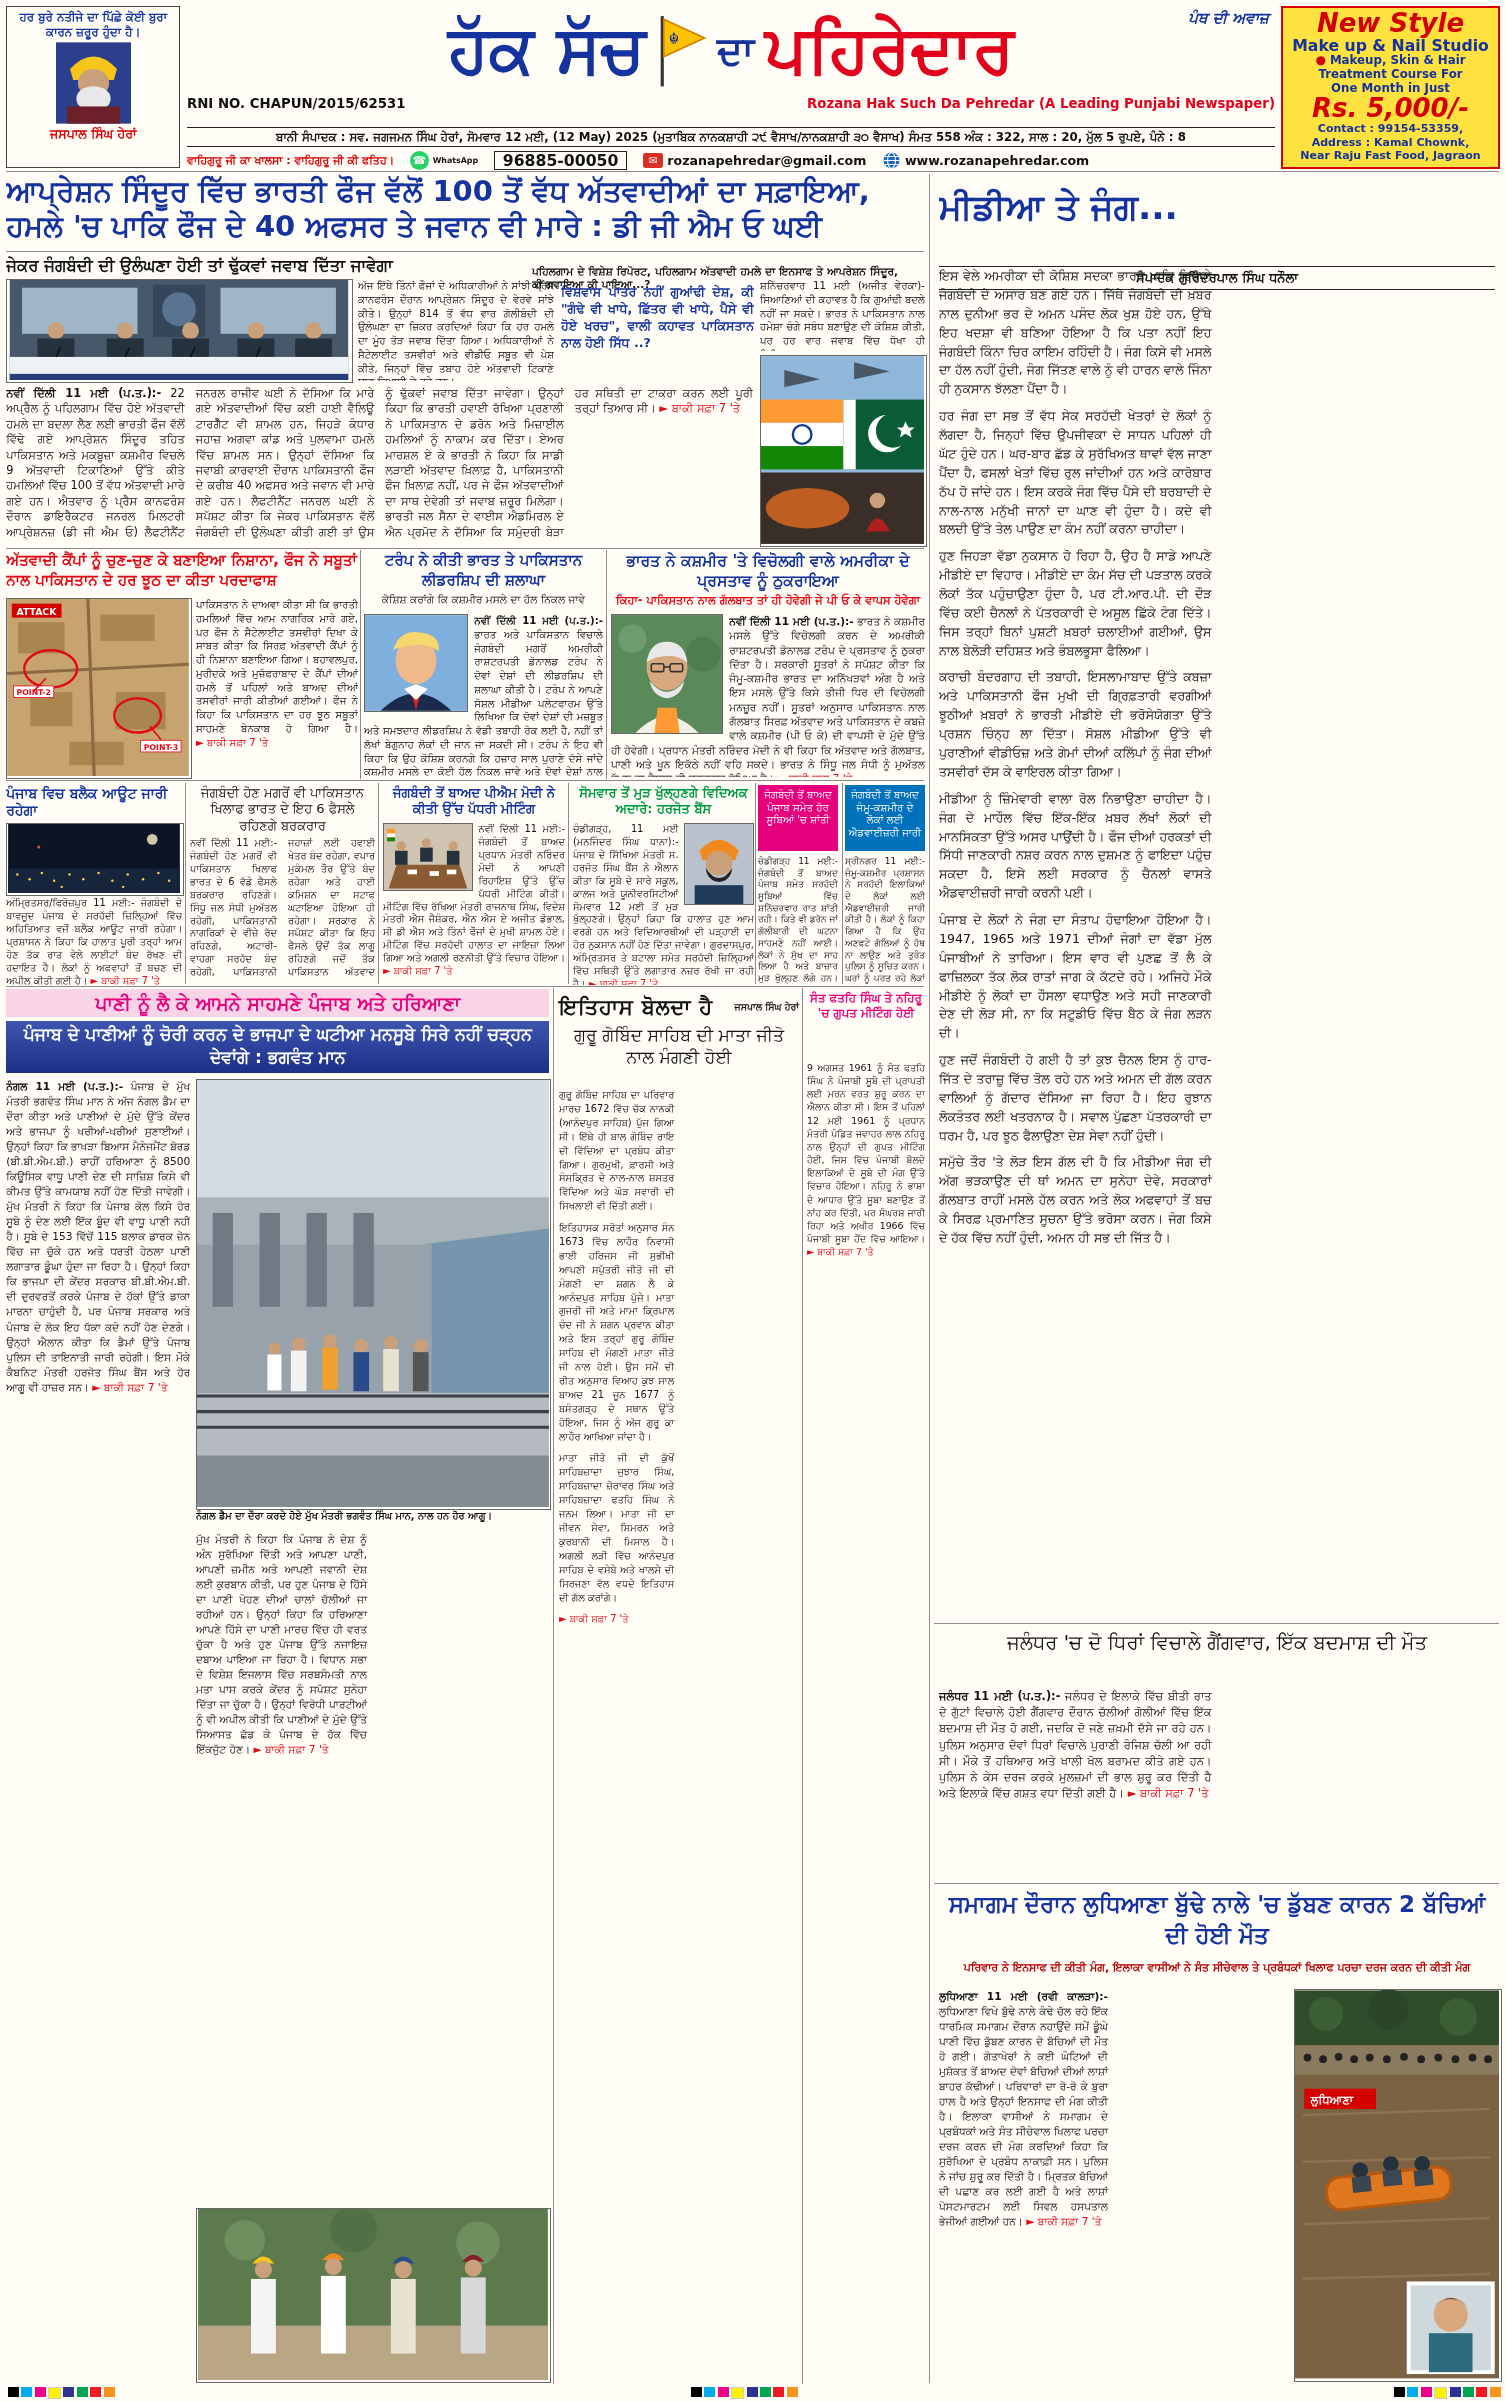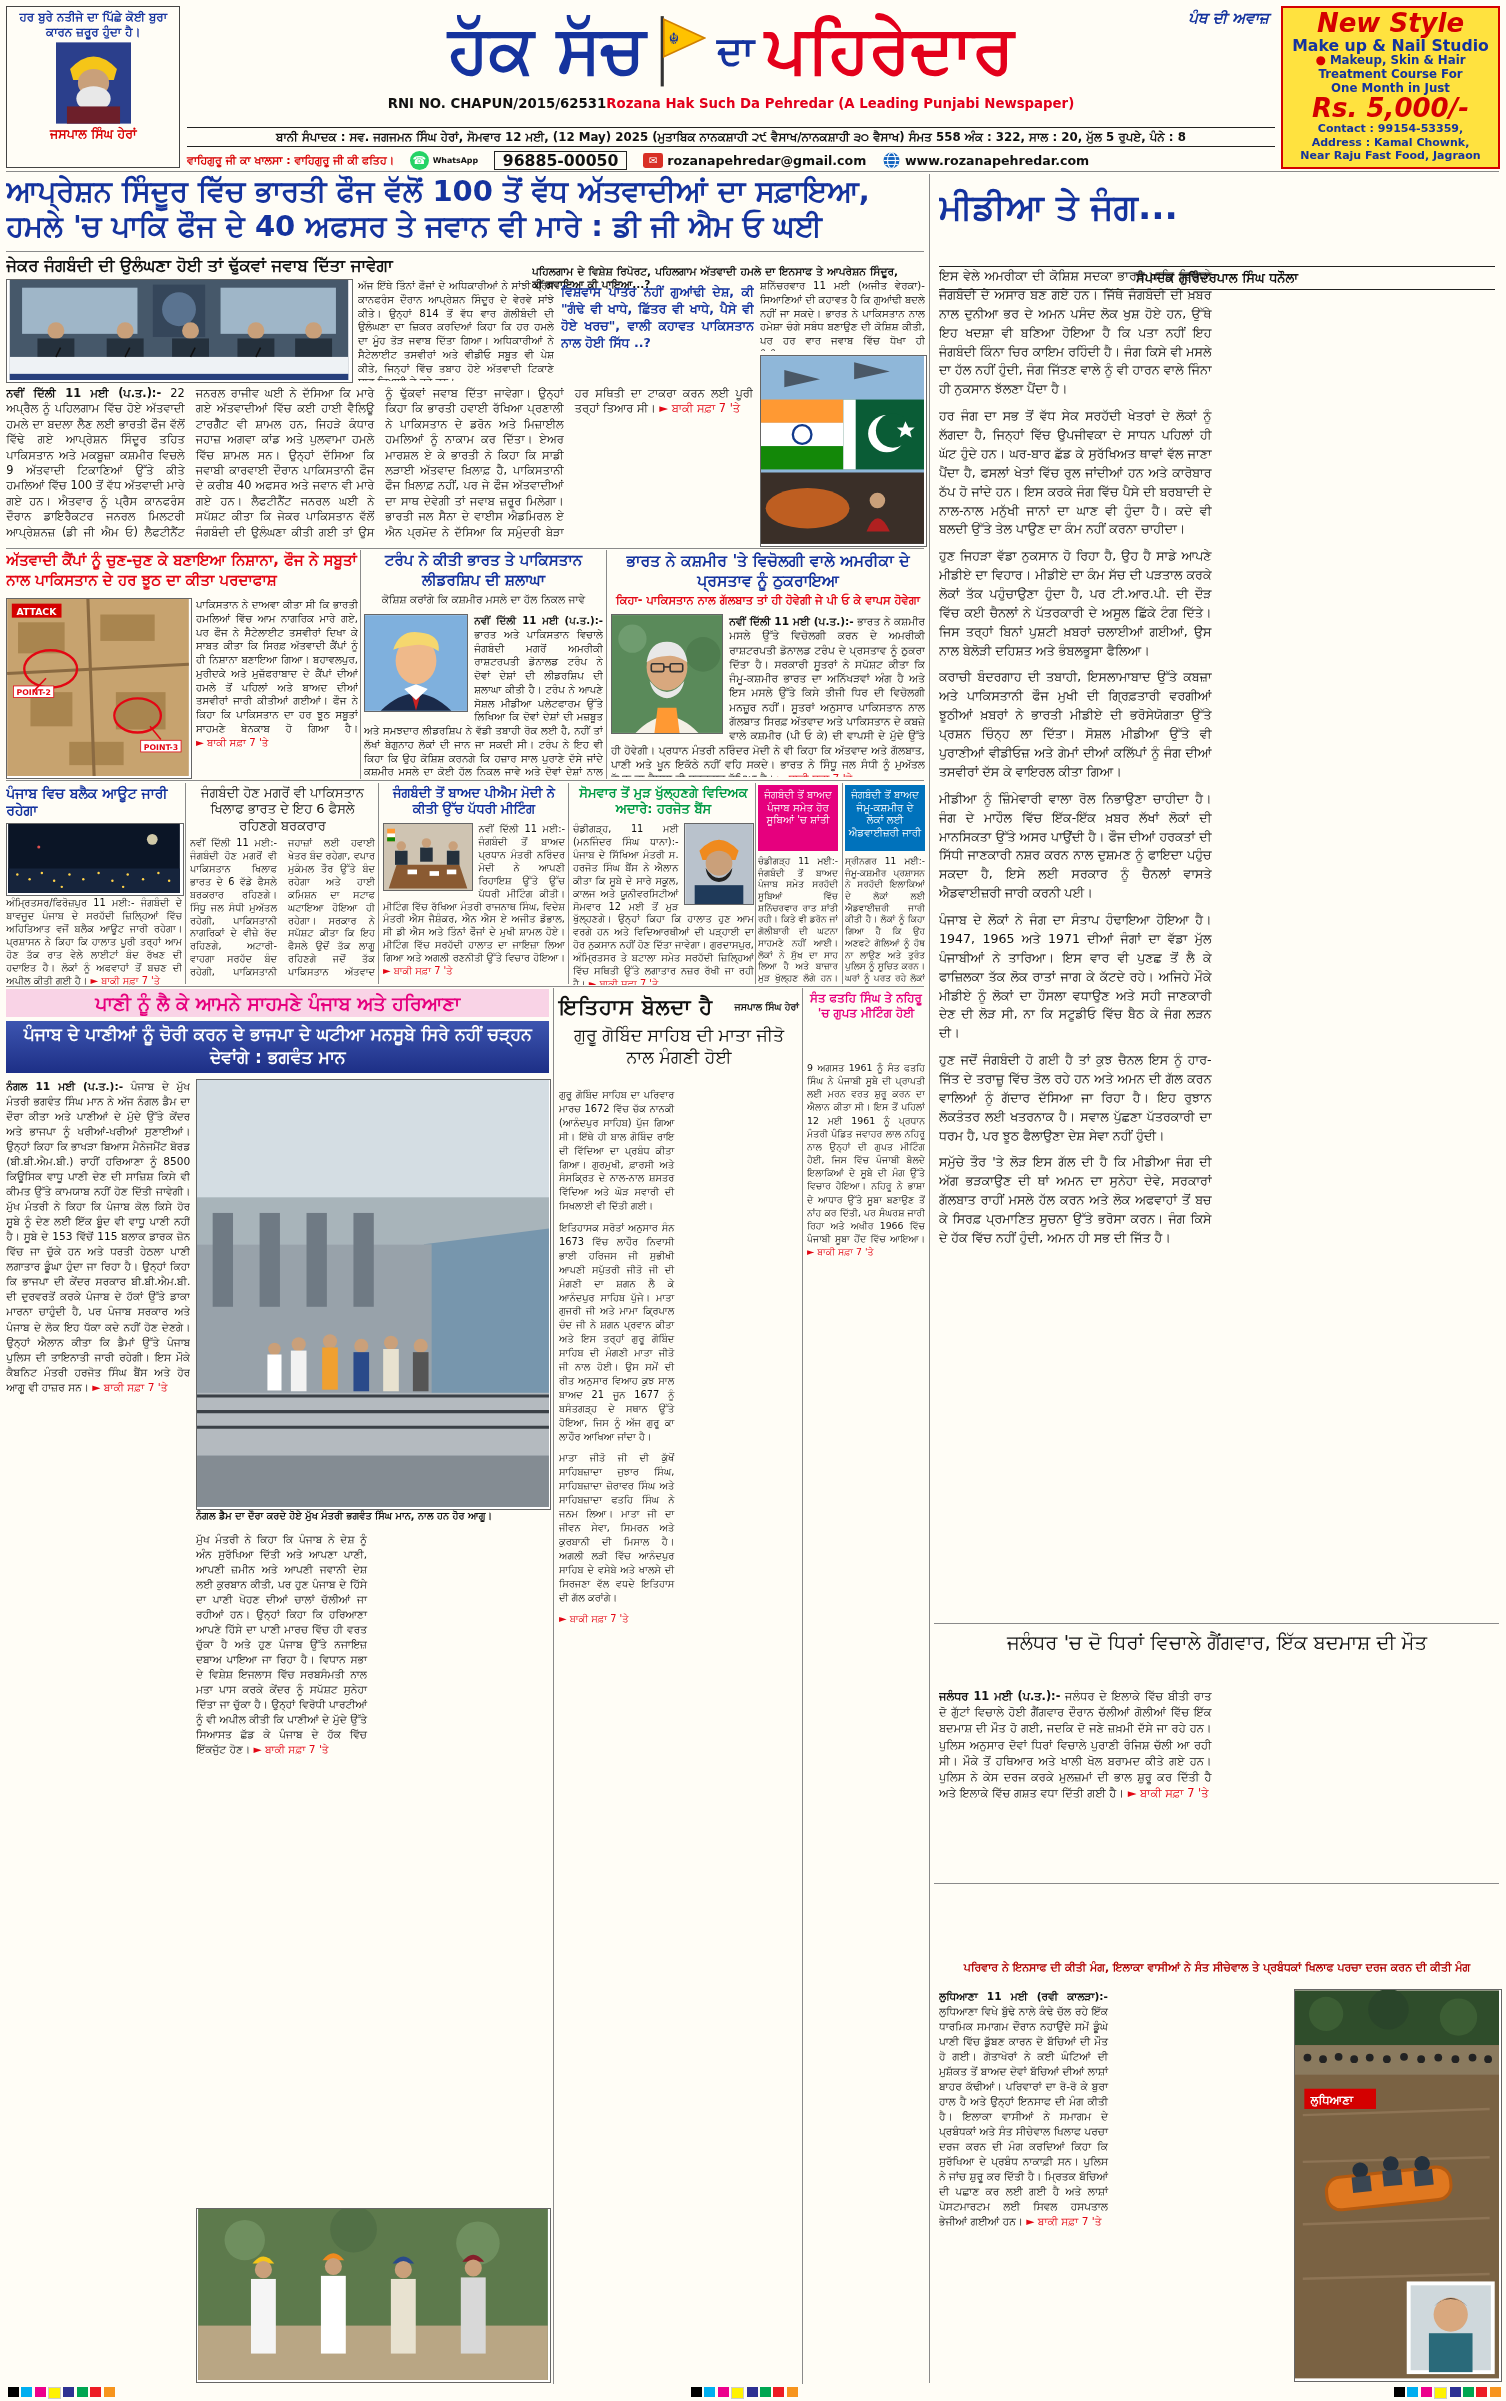--- a/index.html
+++ b/index.html
@@ -21,21 +21,21 @@
   
   #slogan-box{left:6.3px;top:6.3px;width:174px;height:162px;border:1.6px solid #444;padding:3.1px;box-sizing:border-box;text-align:center;}
   #slogan-box .slg{color:#15339e;font-weight:bold;font-size:11.8px;line-height:1.25;}
   #slogan-box .nm{color:#d80000;font-weight:bold;font-size:12.6px;margin-top:1.6px;}
   #masthead{left:187px;top:6.3px;width:1088px;height:118px;}
   .tagline{position:absolute;right:6.3px;top:3.1px;color:#15339e;font-weight:bold;font-style:italic;font-size:15px;}
   .title-row{display:flex;justify-content:center;align-items:center;gap:11px;height:88px;}
   .mh1{color:#15339e;font-size:66px;font-weight:900;line-height:1;}
   .mh2{color:#15339e;font-size:39px;font-weight:900;line-height:1;}
   .mh3{color:#e3001b;font-size:66px;font-weight:900;line-height:1;}
-  .sub-row{display:flex;justify-content:center;align-items:flex-end;margin-top:1.6px;}
+  .sub-row{display:flex;justify-content:space-between;align-items:flex-end;margin-top:1.6px;}
   .rni{font-weight:bold;font-size:13.3px;color:#111;}
   .engname{font-weight:bold;font-size:13.3px;color:#e3001b;}
   #info-line{left:187px;top:127px;width:1088px;height:20.4px;border-top:1.6px solid #222;border-bottom:0.8px solid #222;
              font-weight:bold;font-size:11.8px;line-height:19.6px;text-align:center;box-sizing:border-box;}
   #contact-row{left:187px;top:150px;width:1088px;height:21px;display:flex;align-items:center;gap:15.7px;}
   .khalsa{color:#d80000;font-weight:bold;font-size:11px;}
   .phonebox{border:1.6px solid #222;font-weight:bold;font-size:15.7px;padding:0 7.9px;line-height:17.3px;}
   .cmail,.cweb{font-weight:bold;font-size:12.6px;}
   .icw{display:flex;align-items:center;gap:3.9px;}
   .wa-ic{width:19px;height:19px;border-radius:50%;background:#25d366;color:#fff;font-size:11px;line-height:19px;text-align:center;}
@@ -557,20 +557,21 @@
 
   <div class="abs h-black ovh" style="left:939px;top:1630px;width:556px;height:53px;font-size:19.6px;line-height:1.3;text-align:center;">ਜਲੰਧਰ 'ਚ ਦੋ ਧਿਰਾਂ ਵਿਚਾਲੇ ਗੈਂਗਵਾਰ, ਇੱਕ ਬਦਮਾਸ਼ ਦੀ ਮੌਤ</div>
   <div class="abs jt cols2 ovh" style="left:939px;top:1688px;width:556px;height:192px;font-size:11.4px;line-height:1.42;">
     <span class="dl">ਜਲੰਧਰ 11 ਮਈ (ਪ.ਤ.):-</span>
     <span>ਜਲੰਧਰ ਦੇ ਇਲਾਕੇ ਵਿੱਚ ਬੀਤੀ ਰਾਤ ਦੋ ਗੁੱਟਾਂ ਵਿਚਾਲੇ ਹੋਈ ਗੈਂਗਵਾਰ ਦੌਰਾਨ ਚੱਲੀਆਂ ਗੋਲੀਆਂ ਵਿੱਚ ਇੱਕ ਬਦਮਾਸ਼ ਦੀ ਮੌਤ ਹੋ ਗਈ, ਜਦਕਿ ਦੋ ਜਣੇ ਜ਼ਖ਼ਮੀ ਦੱਸੇ ਜਾ ਰਹੇ ਹਨ। ਪੁਲਿਸ ਅਨੁਸਾਰ ਦੋਵਾਂ ਧਿਰਾਂ ਵਿਚਾਲੇ ਪੁਰਾਣੀ ਰੰਜਿਸ਼ ਚੱਲੀ ਆ ਰਹੀ ਸੀ। ਮੌਕੇ ਤੋਂ ਹਥਿਆਰ ਅਤੇ ਖਾਲੀ ਖੋਲ ਬਰਾਮਦ ਕੀਤੇ ਗਏ ਹਨ। ਪੁਲਿਸ ਨੇ ਕੇਸ ਦਰਜ ਕਰਕੇ ਮੁਲਜ਼ਮਾਂ ਦੀ ਭਾਲ ਸ਼ੁਰੂ ਕਰ ਦਿੱਤੀ ਹੈ ਅਤੇ ਇਲਾਕੇ ਵਿੱਚ ਗਸ਼ਤ ਵਧਾ ਦਿੱਤੀ ਗਈ ਹੈ।</span>
     <span class="cont">ਬਾਕੀ ਸਫ਼ਾ 7 'ਤੇ</span>
   </div>
 
   <div class="hline" style="left:934px;top:1883px;width:565px;"></div>
 
+  <div class="abs h-blue ovh" style="left:939px;top:1889px;width:556px;height:69px;font-size:23px;line-height:1.35;text-align:center;">ਸਮਾਗਮ ਦੌਰਾਨ ਲੁਧਿਆਣਾ ਬੁੱਢੇ ਨਾਲੇ 'ਚ ਡੁੱਬਣ ਕਾਰਨ 2 ਬੱਚਿਆਂ ਦੀ ਹੋਈ ਮੌਤ</div>
   <div class="abs ovh" style="left:939px;top:1961px;width:556px;height:23.6px;color:#b00000;font-weight:bold;font-size:11px;text-align:center;">ਪਰਿਵਾਰ ਨੇ ਇਨਸਾਫ ਦੀ ਕੀਤੀ ਮੰਗ, ਇਲਾਕਾ ਵਾਸੀਆਂ ਨੇ ਸੰਤ ਸੀਚੇਵਾਲ ਤੇ ਪ੍ਰਬੰਧਕਾਂ ਖਿਲਾਫ ਪਰਚਾ ਦਰਜ ਕਰਨ ਦੀ ਕੀਤੀ ਮੰਗ</div>
 
   <div class="abs jt cols2 ovh" style="left:939px;top:1989px;width:349px;height:391px;font-size:10.6px;line-height:1.42;">
     <span class="dl">ਲੁਧਿਆਣਾ 11 ਮਈ (ਰਵੀ ਕਾਲੜਾ):-</span>
     <span>ਲੁਧਿਆਣਾ ਵਿਖੇ ਬੁੱਢੇ ਨਾਲੇ ਕੰਢੇ ਚੱਲ ਰਹੇ ਇੱਕ ਧਾਰਮਿਕ ਸਮਾਗਮ ਦੌਰਾਨ ਨਹਾਉਂਦੇ ਸਮੇਂ ਡੂੰਘੇ ਪਾਣੀ ਵਿੱਚ ਡੁੱਬਣ ਕਾਰਨ ਦੋ ਬੱਚਿਆਂ ਦੀ ਮੌਤ ਹੋ ਗਈ। ਗੋਤਾਖੋਰਾਂ ਨੇ ਕਈ ਘੰਟਿਆਂ ਦੀ ਮੁਸ਼ੱਕਤ ਤੋਂ ਬਾਅਦ ਦੋਵਾਂ ਬੱਚਿਆਂ ਦੀਆਂ ਲਾਸ਼ਾਂ ਬਾਹਰ ਕੱਢੀਆਂ। ਪਰਿਵਾਰਾਂ ਦਾ ਰੋ-ਰੋ ਕੇ ਬੁਰਾ ਹਾਲ ਹੈ ਅਤੇ ਉਨ੍ਹਾਂ ਇਨਸਾਫ ਦੀ ਮੰਗ ਕੀਤੀ ਹੈ। ਇਲਾਕਾ ਵਾਸੀਆਂ ਨੇ ਸਮਾਗਮ ਦੇ ਪ੍ਰਬੰਧਕਾਂ ਅਤੇ ਸੰਤ ਸੀਚੇਵਾਲ ਖਿਲਾਫ ਪਰਚਾ ਦਰਜ ਕਰਨ ਦੀ ਮੰਗ ਕਰਦਿਆਂ ਕਿਹਾ ਕਿ ਸੁਰੱਖਿਆ ਦੇ ਪ੍ਰਬੰਧ ਨਾਕਾਫ਼ੀ ਸਨ। ਪੁਲਿਸ ਨੇ ਜਾਂਚ ਸ਼ੁਰੂ ਕਰ ਦਿੱਤੀ ਹੈ। ਮ੍ਰਿਤਕ ਬੱਚਿਆਂ ਦੀ ਪਛਾਣ ਕਰ ਲਈ ਗਈ ਹੈ ਅਤੇ ਲਾਸ਼ਾਂ ਪੋਸਟਮਾਰਟਮ ਲਈ ਸਿਵਲ ਹਸਪਤਾਲ ਭੇਜੀਆਂ ਗਈਆਂ ਹਨ।</span>
     <span class="cont">ਬਾਕੀ ਸਫ਼ਾ 7 'ਤੇ</span>
   </div>
 
   <div class="abs ph" style="left:1294px;top:1989px;width:206px;height:391px;">
     <svg viewBox="0 0 262 498" width="204" height="389">

